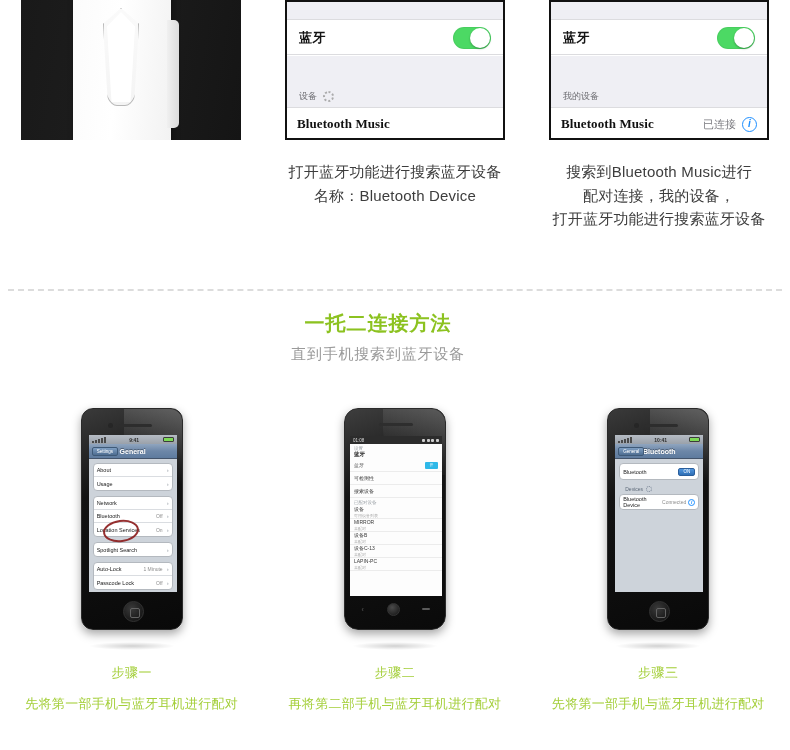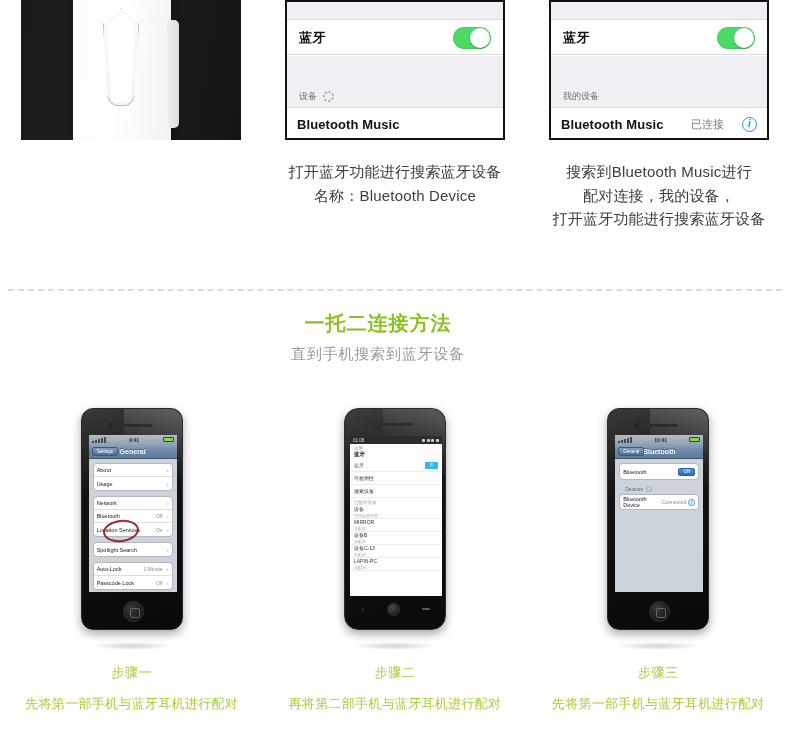--- a/index.html
+++ b/index.html
@@ -85,22 +85,22 @@
   .ios-section-hdr .txt { font-size: 9px; color: #6d6d72; }
   .spinner {
     width: 11px; height: 11px; border-radius: 50%;
     border: 2px dotted #a0a0a0; opacity: .85;
   }
   .ios-row-dev {
     position: absolute; left: 0; top: 105px; width: 100%; height: 33px;
     background: #fff; border-top: 1px solid #dcdcdf;
     display: flex; align-items: center; padding: 0 10px; justify-content: space-between;
   }
-  .ios-row-dev .name { font-size: 13px; color: #111; font-weight: 600; letter-spacing: .1px; }
-  .ios-row-dev .right { display: flex; align-items: center; gap: 18px; justify-content: space-between; }
+  .ios-row-dev .name { font-size: 13px; color: #111; font-weight: 600; letter-spacing: .1px; font-family: Liberation Serif, serif; }
+  .ios-row-dev .right { display: flex; align-items: center; gap: 6px; justify-content: space-between; }
   .ios-row-dev .status { font-size: 11px; color: #7b7b80; }
   .info-icon {
     width: 15px; height: 15px; border-radius: 50%; border: 1.4px solid #1e8fff;
     color: #1e8fff; font-size: 10px; font-style: italic; font-weight: bold;
     display: flex; align-items: center; justify-content: center; line-height: 1;
   }
 
   .cap {
     margin-top: 20px; text-align: center; font-size: 15px; color: #3d3d3d;
     line-height: 1.58; letter-spacing: .2px;

